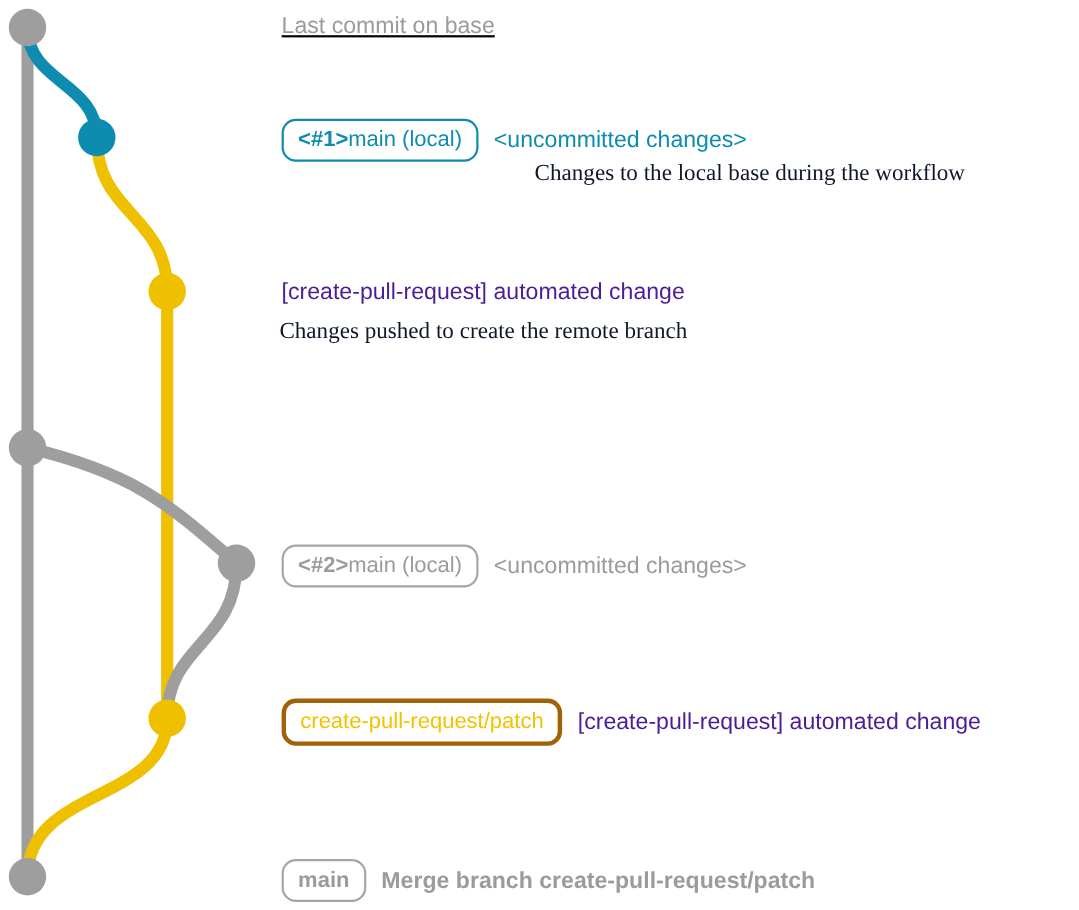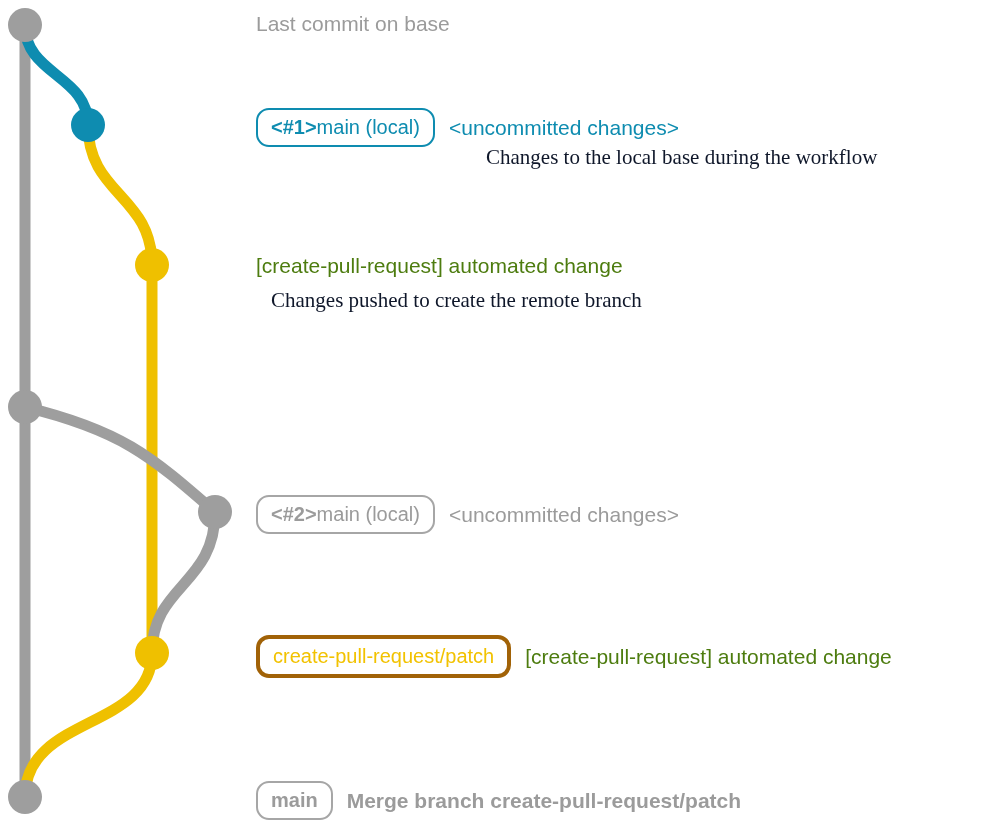--- a/index.html
+++ b/index.html
@@ -41,21 +41,21 @@
   }
 
   
   .commit-subject {
     font-family: "Liberation Sans", sans-serif;
     font-size: 21px;
     line-height: 24px;
     letter-spacing: 0px;
   }
   .commit-subject.gray   { color: #9b9b9b; }
-  .commit-subject.yellow { color: #4d7c0f; }
+  .commit-subject.yellow { color: #4c1d95; }
   .commit-subject.blue   { color: #0e8cb0; }
 
   
   .ref-pill {
     display: inline-flex;
     align-items: center;
     justify-content: center;
     box-sizing: border-box;
     border-radius: 13px;
     font-family: "Liberation Sans", sans-serif;
@@ -120,38 +120,38 @@
     <circle cx="152" cy="265" r="17" fill="#efc000"></circle>
     <circle cx="25" cy="407" r="17" fill="#9e9e9e"></circle>
     <circle cx="215" cy="512" r="17" fill="#9e9e9e"></circle>
     <circle cx="152" cy="653" r="17" fill="#efc000"></circle>
     <circle cx="25" cy="797" r="17" fill="#9e9e9e"></circle>
   </g>
 </svg>
 
 <div class="layer-text">
 
-  <div class="row" style="left:256px; top:12px;">
+  <div class="row" style="left:256px; top:12px;text-decoration:underline;">
     <span class="commit-subject gray">Last commit on base</span>
   </div>
 
   <div class="row" style="left:256px; top:108px;">
     <span class="ref-pill blue">
         <b>&lt;#1&gt;</b>
         <span> main (local)</span>
       </span>
     <span class="pill-gap"></span>
     <span class="commit-subject blue">&lt;uncommitted changes&gt;</span>
   </div>
   <div class="commit-body" style="left:486px; top:146px;">Changes to the local base during the workflow</div>
 
   <div class="row" style="left:256px; top:254px;">
     <span class="commit-subject yellow">[create-pull-request] automated change</span>
   </div>
-  <div class="commit-body" style="left:271px; top:289px;font-family:Liberation Serif, serif;">Changes pushed to create the remote branch</div>
+  <div class="commit-body" style="left:254px; top:289px;font-family:Liberation Serif, serif;">Changes pushed to create the remote branch</div>
 
 
   <div class="row" style="left:256px; top:495px;">
     <span class="ref-pill gray">
         <b>&lt;#2&gt;</b>
         <span> main (local)</span>
       </span>
     <span class="pill-gap"></span>
     <span class="commit-subject gray">&lt;uncommitted changes&gt;</span>
   </div>

